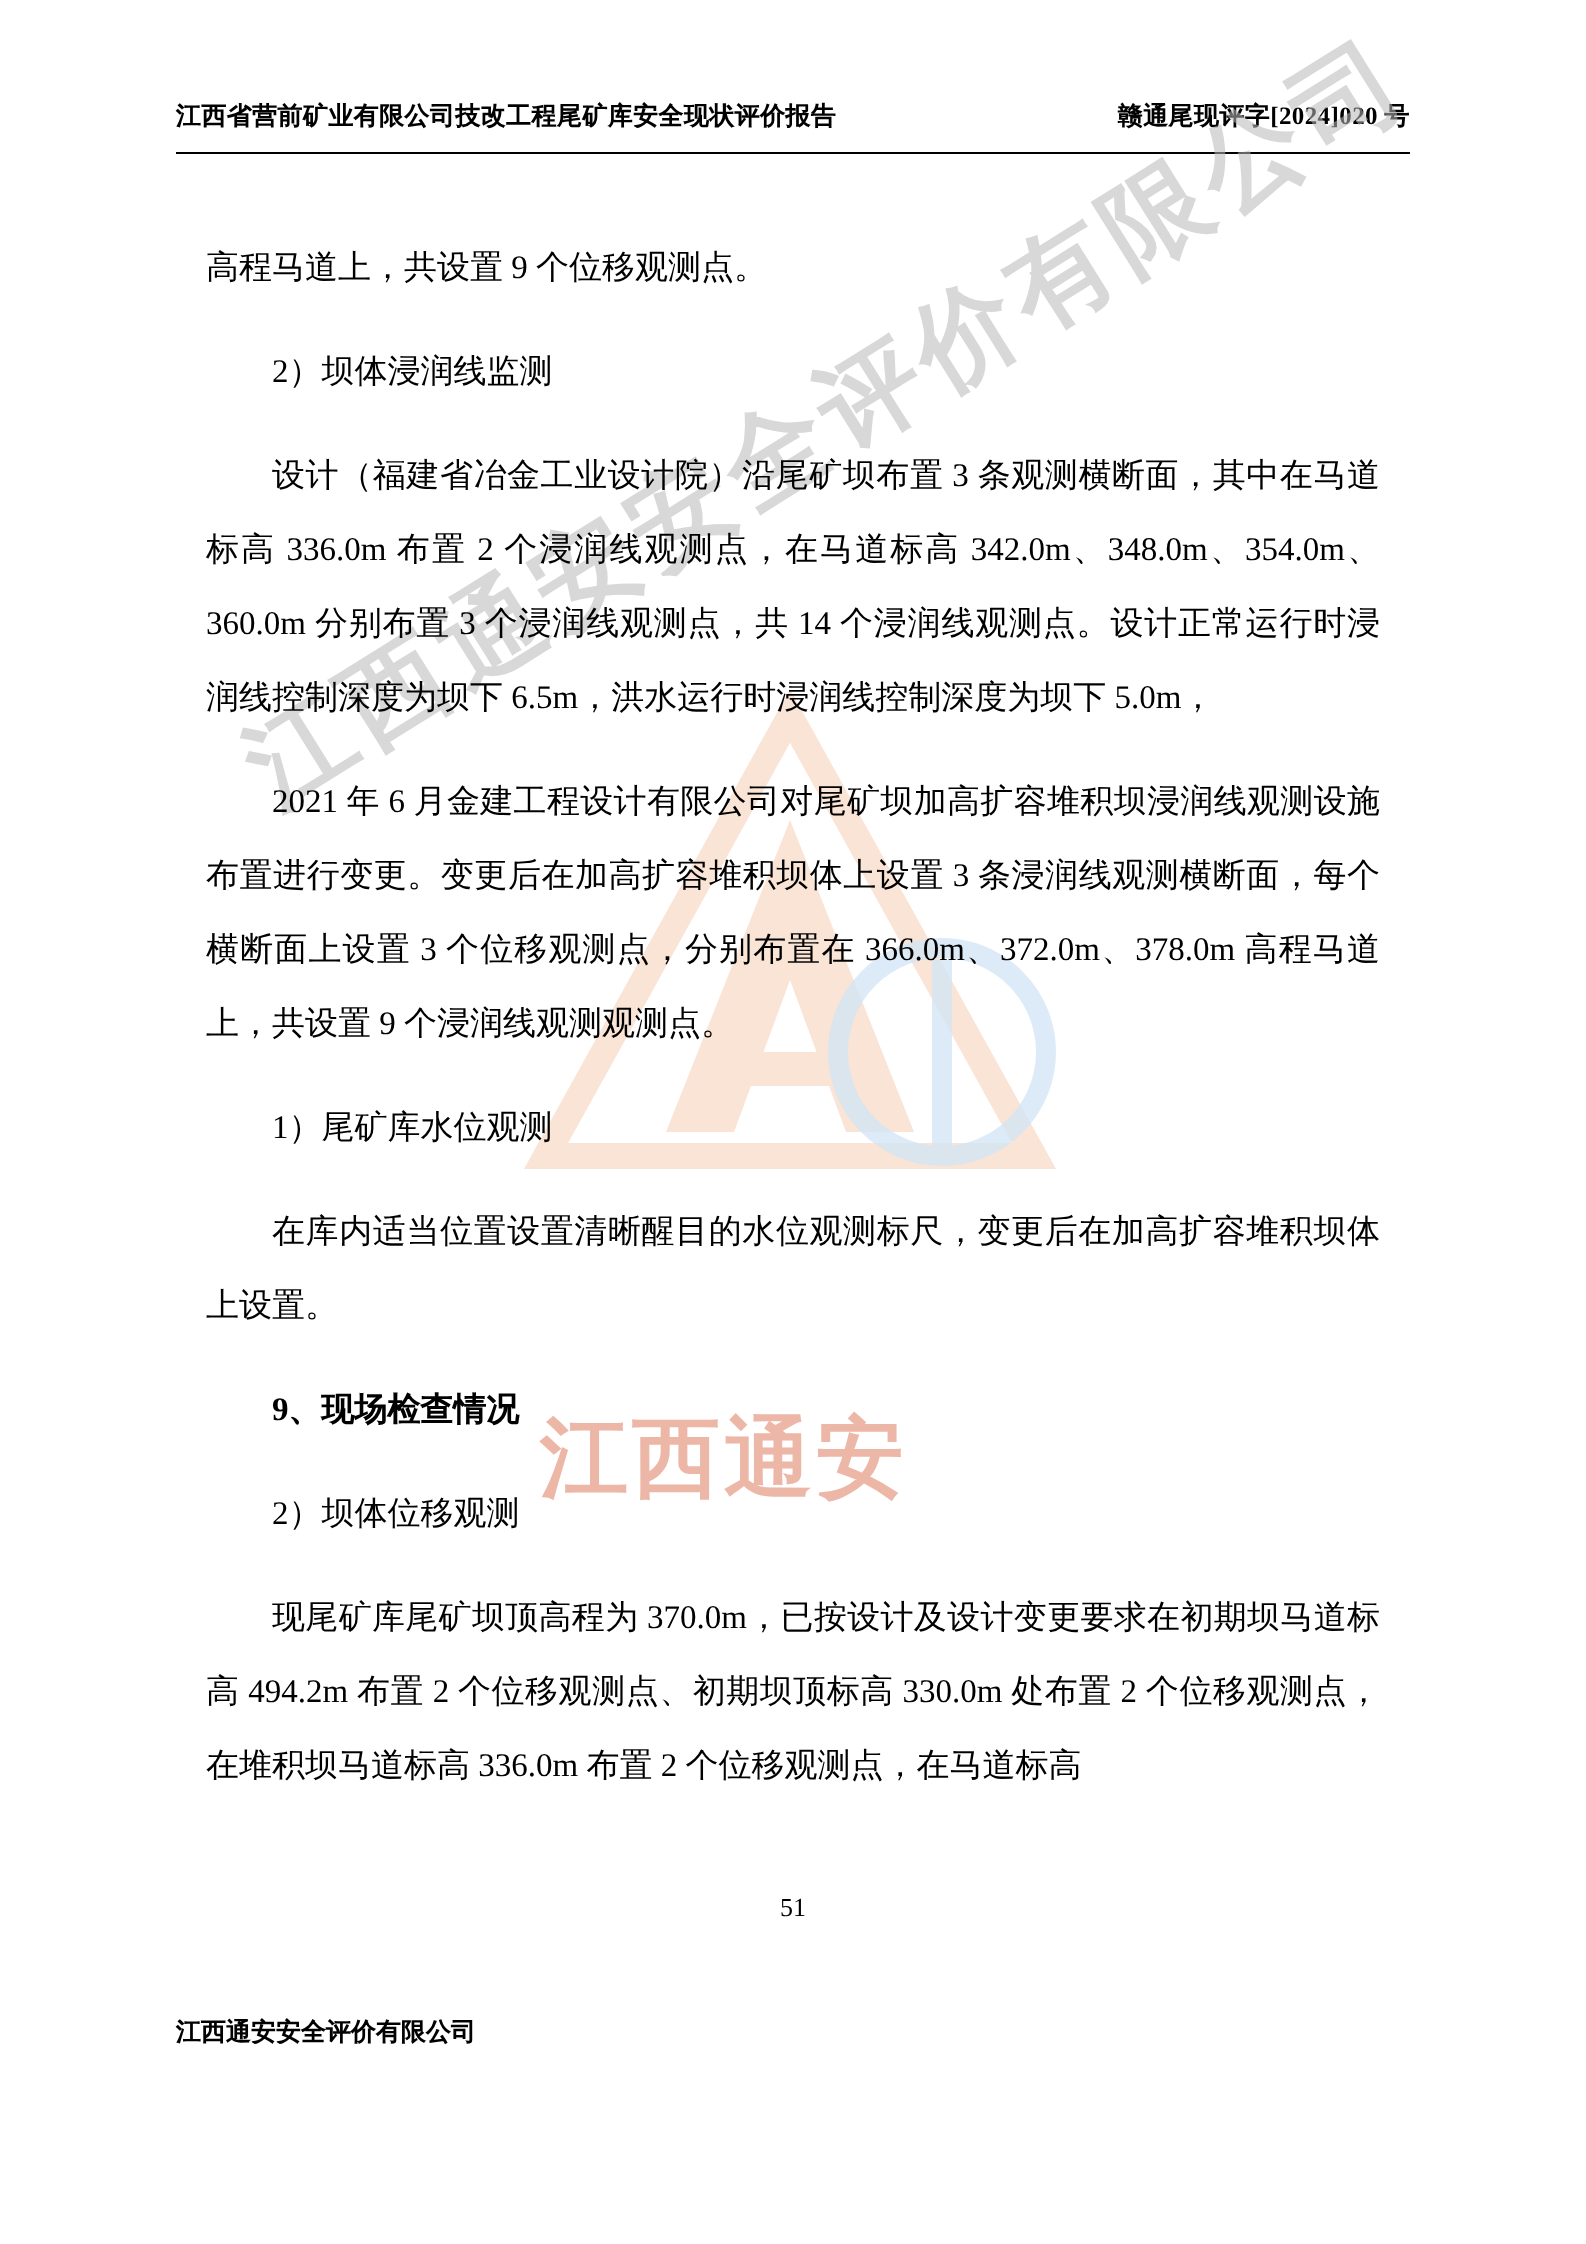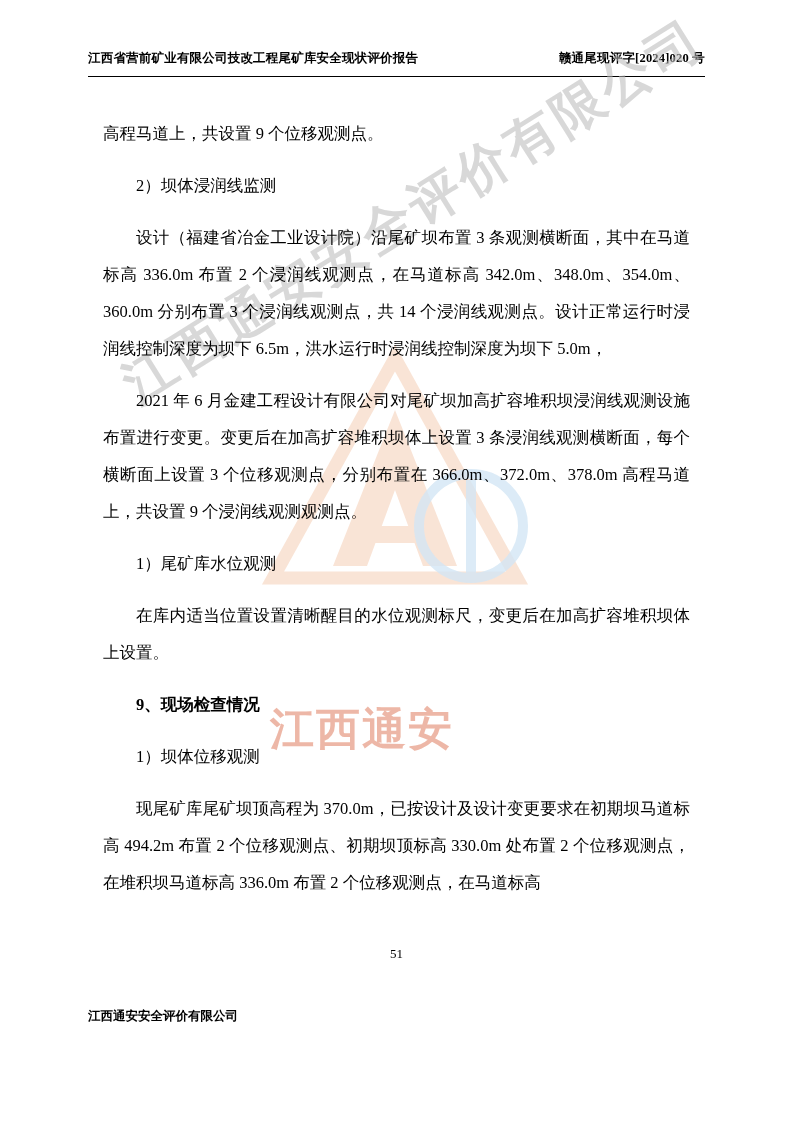--- a/index.html
+++ b/index.html
@@ -171,20 +171,20 @@
   <div class="header-rule"></div>
 
   <div class="content">
     <p>高程马道上，共设置 9 个位移观测点。</p>
     <p class="indent">2）坝体浸润线监测</p>
     <p class="indent">设计（福建省冶金工业设计院）沿尾矿坝布置 3 条观测横断面，其中在马道标高 336.0m 布置 2 个浸润线观测点，在马道标高 342.0m、348.0m、354.0m、360.0m 分别布置 3 个浸润线观测点，共 14 个浸润线观测点。设计正常运行时浸润线控制深度为坝下 6.5m，洪水运行时浸润线控制深度为坝下 5.0m，</p>
     <p class="indent">2021 年 6 月金建工程设计有限公司对尾矿坝加高扩容堆积坝浸润线观测设施布置进行变更。变更后在加高扩容堆积坝体上设置 3 条浸润线观测横断面，每个横断面上设置 3 个位移观测点，分别布置在 366.0m、372.0m、378.0m 高程马道上，共设置 9 个浸润线观测观测点。</p>
     <p class="indent">1）尾矿库水位观测</p>
     <p class="indent">在库内适当位置设置清晰醒目的水位观测标尺，变更后在加高扩容堆积坝体上设置。</p>
     <p class="indent bold">9、现场检查情况</p>
-    <p class="indent">1）坝体位移观测</p>
+    <p class="indent">2）坝体位移观测</p>
     <p class="indent">现尾矿库尾矿坝顶高程为 370.0m，已按设计及设计变更要求在初期坝马道标高 494.2m 布置 2 个位移观测点、初期坝顶标高 330.0m 处布置 2 个位移观测点，在堆积坝马道标高 336.0m 布置 2 个位移观测点，在马道标高</p>
   </div>
 
   <div class="footer-left">江西通安安全评价有限公司</div>
   <div class="page-number">51</div>
 
 </div>
 
 </body></html>

